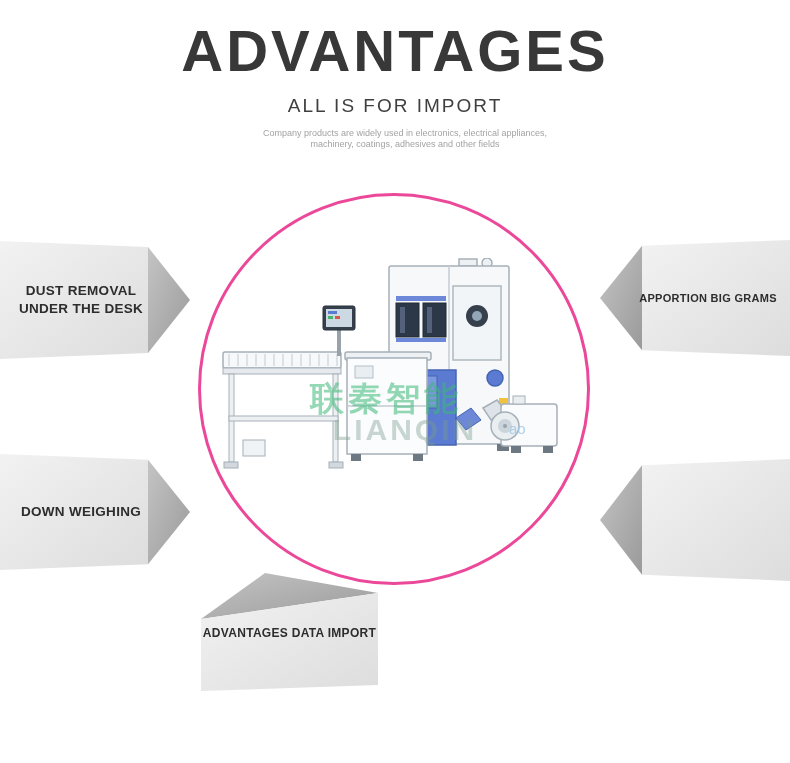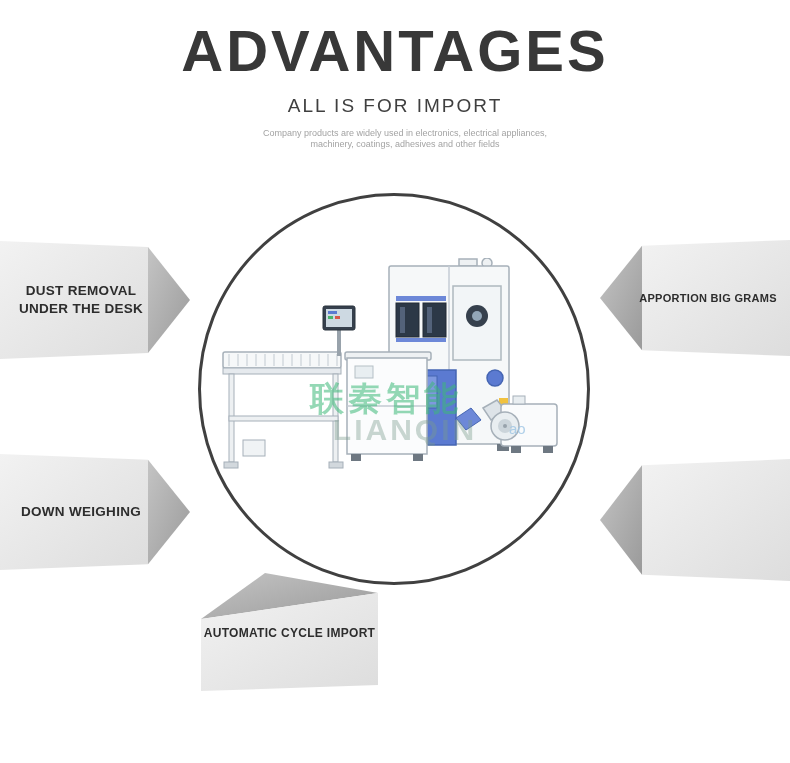--- a/index.html
+++ b/index.html
@@ -8,21 +8,21 @@
   .page { position:relative; width:790px; height:763px; margin:0 auto; background:#ffffff; overflow:hidden; }
 
   
   .header { position:absolute; top:0; left:0; width:100%; text-align:center; }
   .title { margin-top:22px; font-size:58px; line-height:58px; font-weight:bold; letter-spacing:3px; color:#383838; }
   .subtitle { margin-top:15px; font-size:19px; letter-spacing:2px; color:#3f3f3f; font-weight:normal; }
   .desc { margin-top:11px; font-size:9px; line-height:11px; color:#a3a3a3;padding-left:20px; }
 
   
   .circle { position:absolute; left:198px; top:193px; width:392px; height:392px;
-            border:3px solid #404040; border-radius:50%; background:#fff; }
+            border:3px solid #ec4899; border-radius:50%; background:#fff; }
   .machine { position:absolute; left:12px; top:62px; width:360px; height:215px; }
 
   
   .banner { position:absolute; }
   .ribbon { position:absolute; left:0; top:0; width:100%; height:100%; }
   .ribbon-light { fill:url(#gradLight); stroke:none; }
   .ribbon-dark  { fill:url(#gradDark);  stroke:none; }
   .banner-label { position:absolute; display:flex; align-items:center; justify-content:center;
                   text-align:center; font-weight:bold; color:#2d2d2d; white-space:pre-line;
                   line-height:1.3; letter-spacing:.3px; }
@@ -190,16 +190,16 @@
       <polygon class="ribbon-light" points="42,8 190,2 190,120 42,114"></polygon>
       <polygon class="ribbon-dark" points="42,8 0,61 42,114"></polygon>
     </svg>
   </div>
 
   <div class="banner banner-bc">
     <svg class="ribbon" viewBox="0 0 177 118" preserveAspectRatio="none">
       <polygon class="ribbon-dark" points="0,46 64,0 177,20"></polygon>
       <polygon class="ribbon-light" points="0,46 177,20 177,112 0,118"></polygon>
     </svg>
-    <div class="banner-label">AUTOMATIC CYCLE IMPORT</div>
+    <div class="banner-label">ADVANTAGES DATA IMPORT</div>
   </div>
 
 </div>
 
 </body></html>

